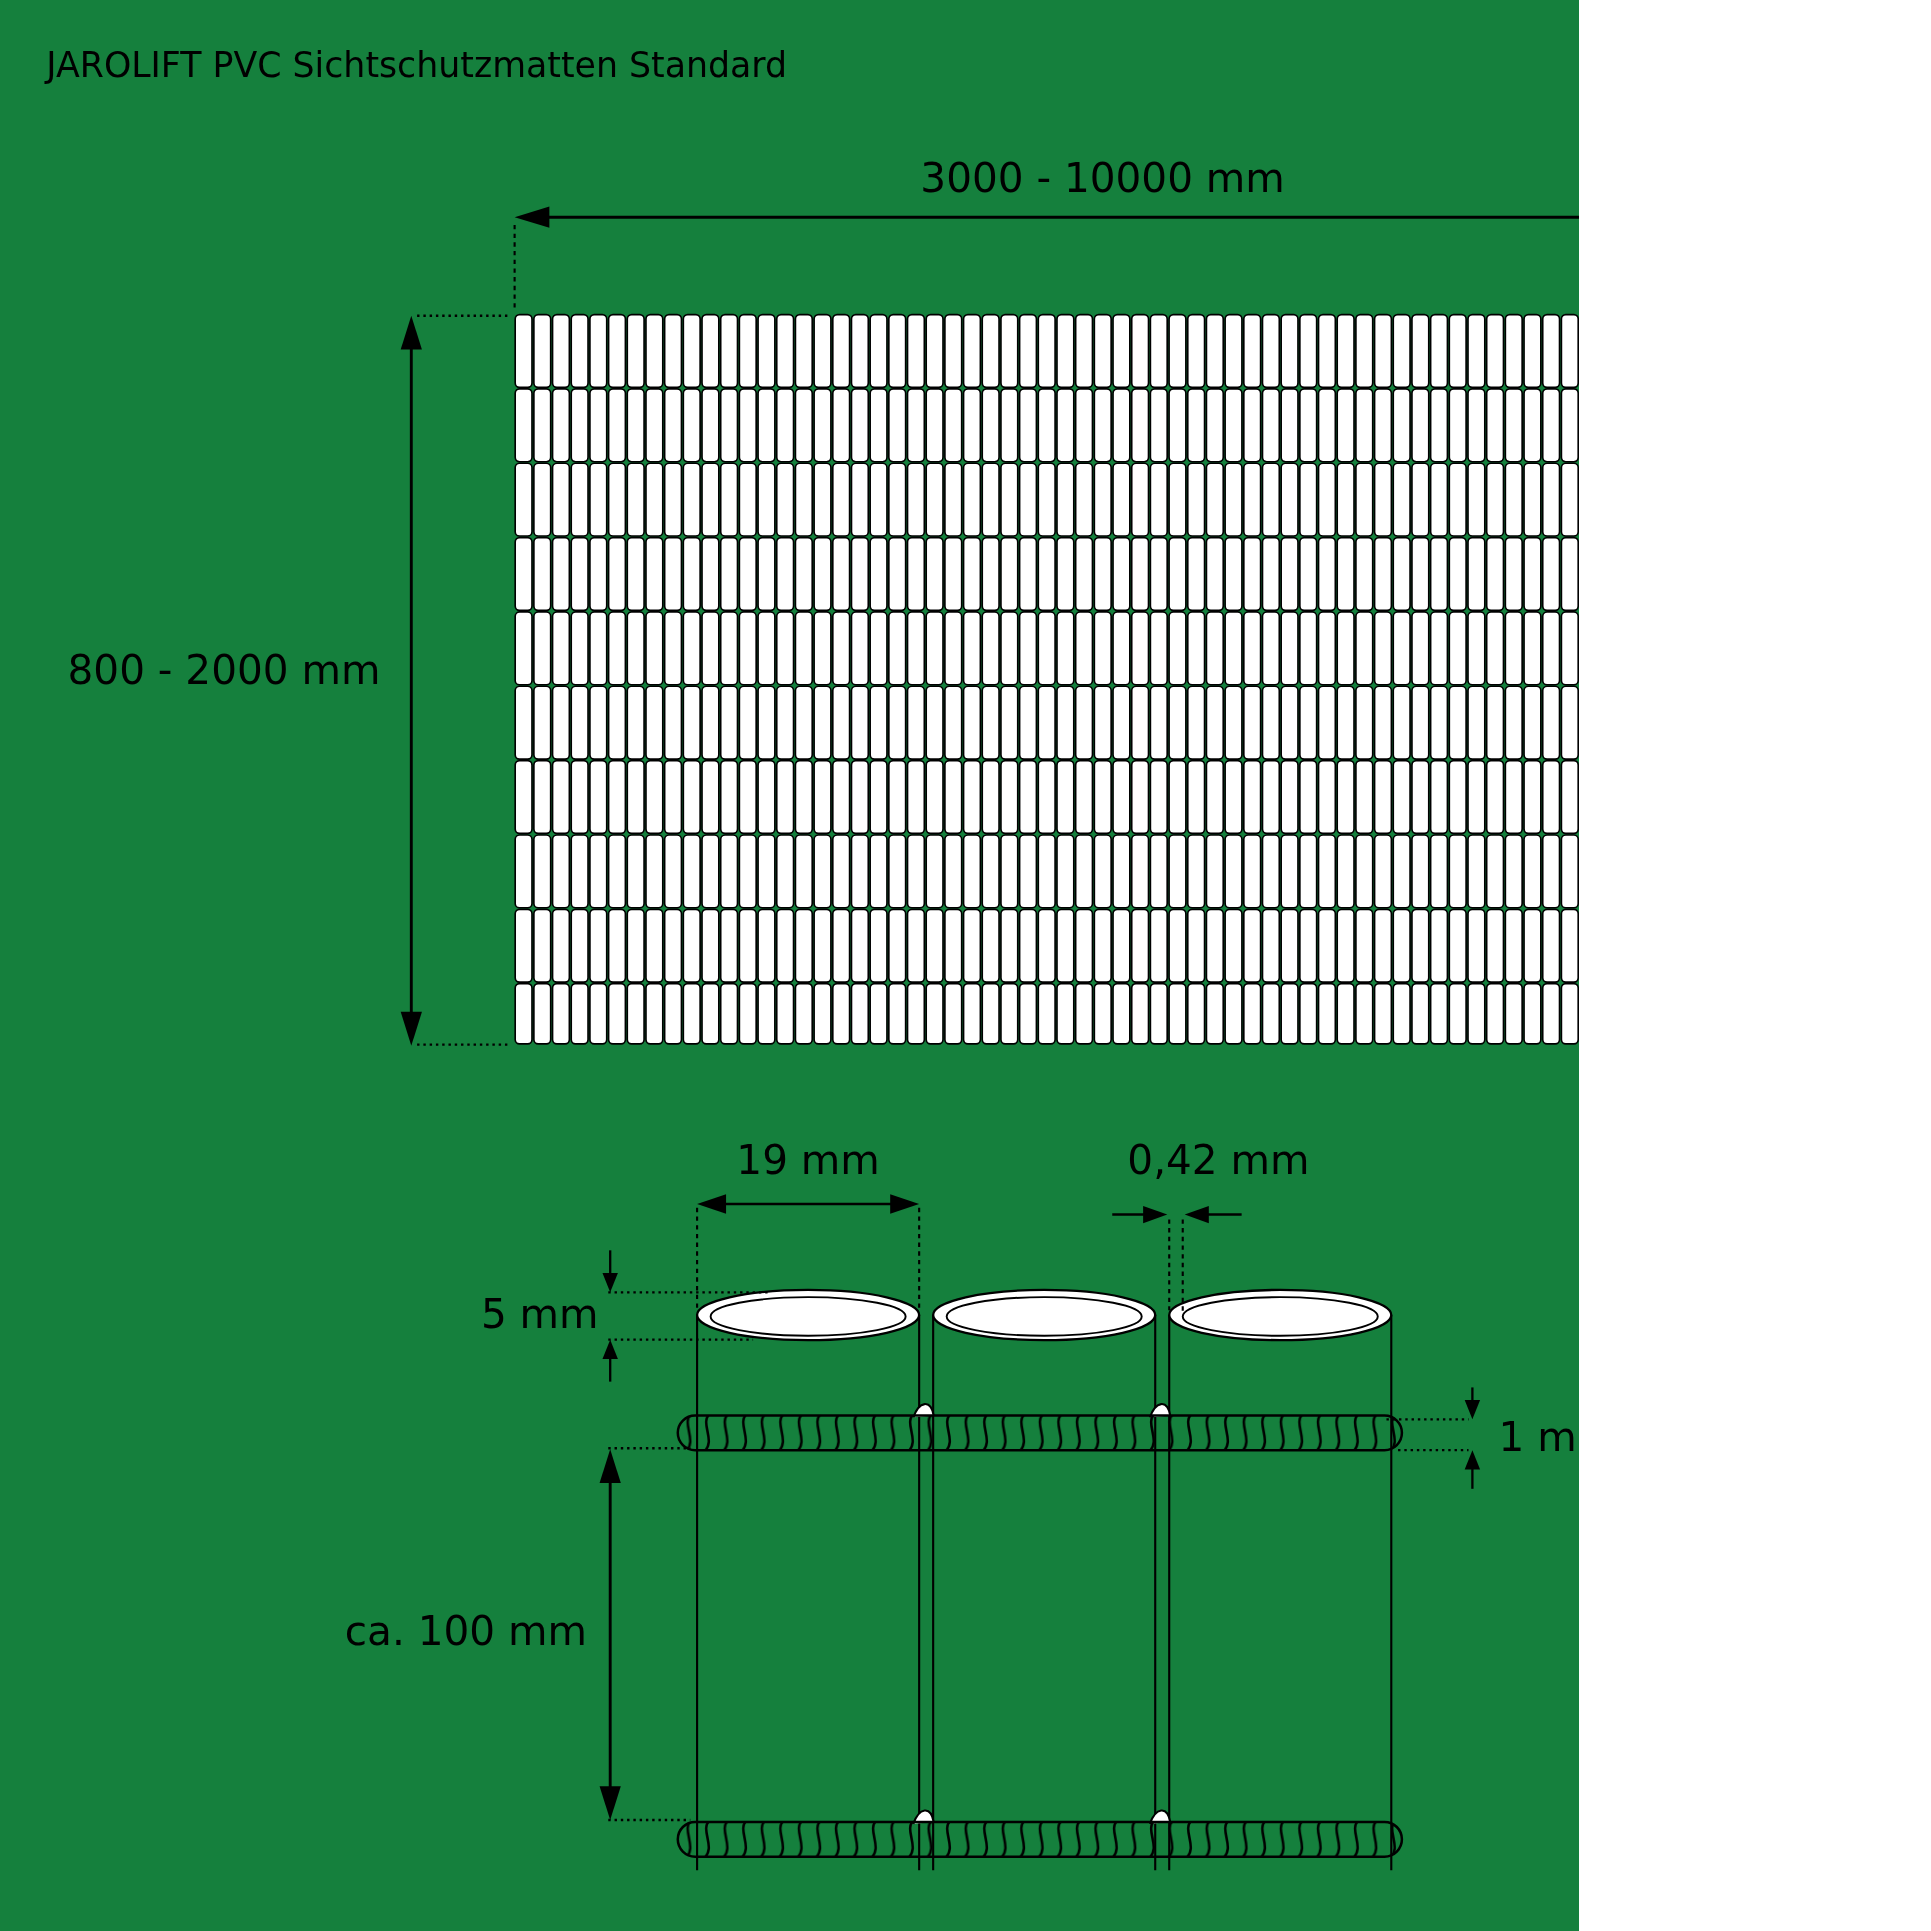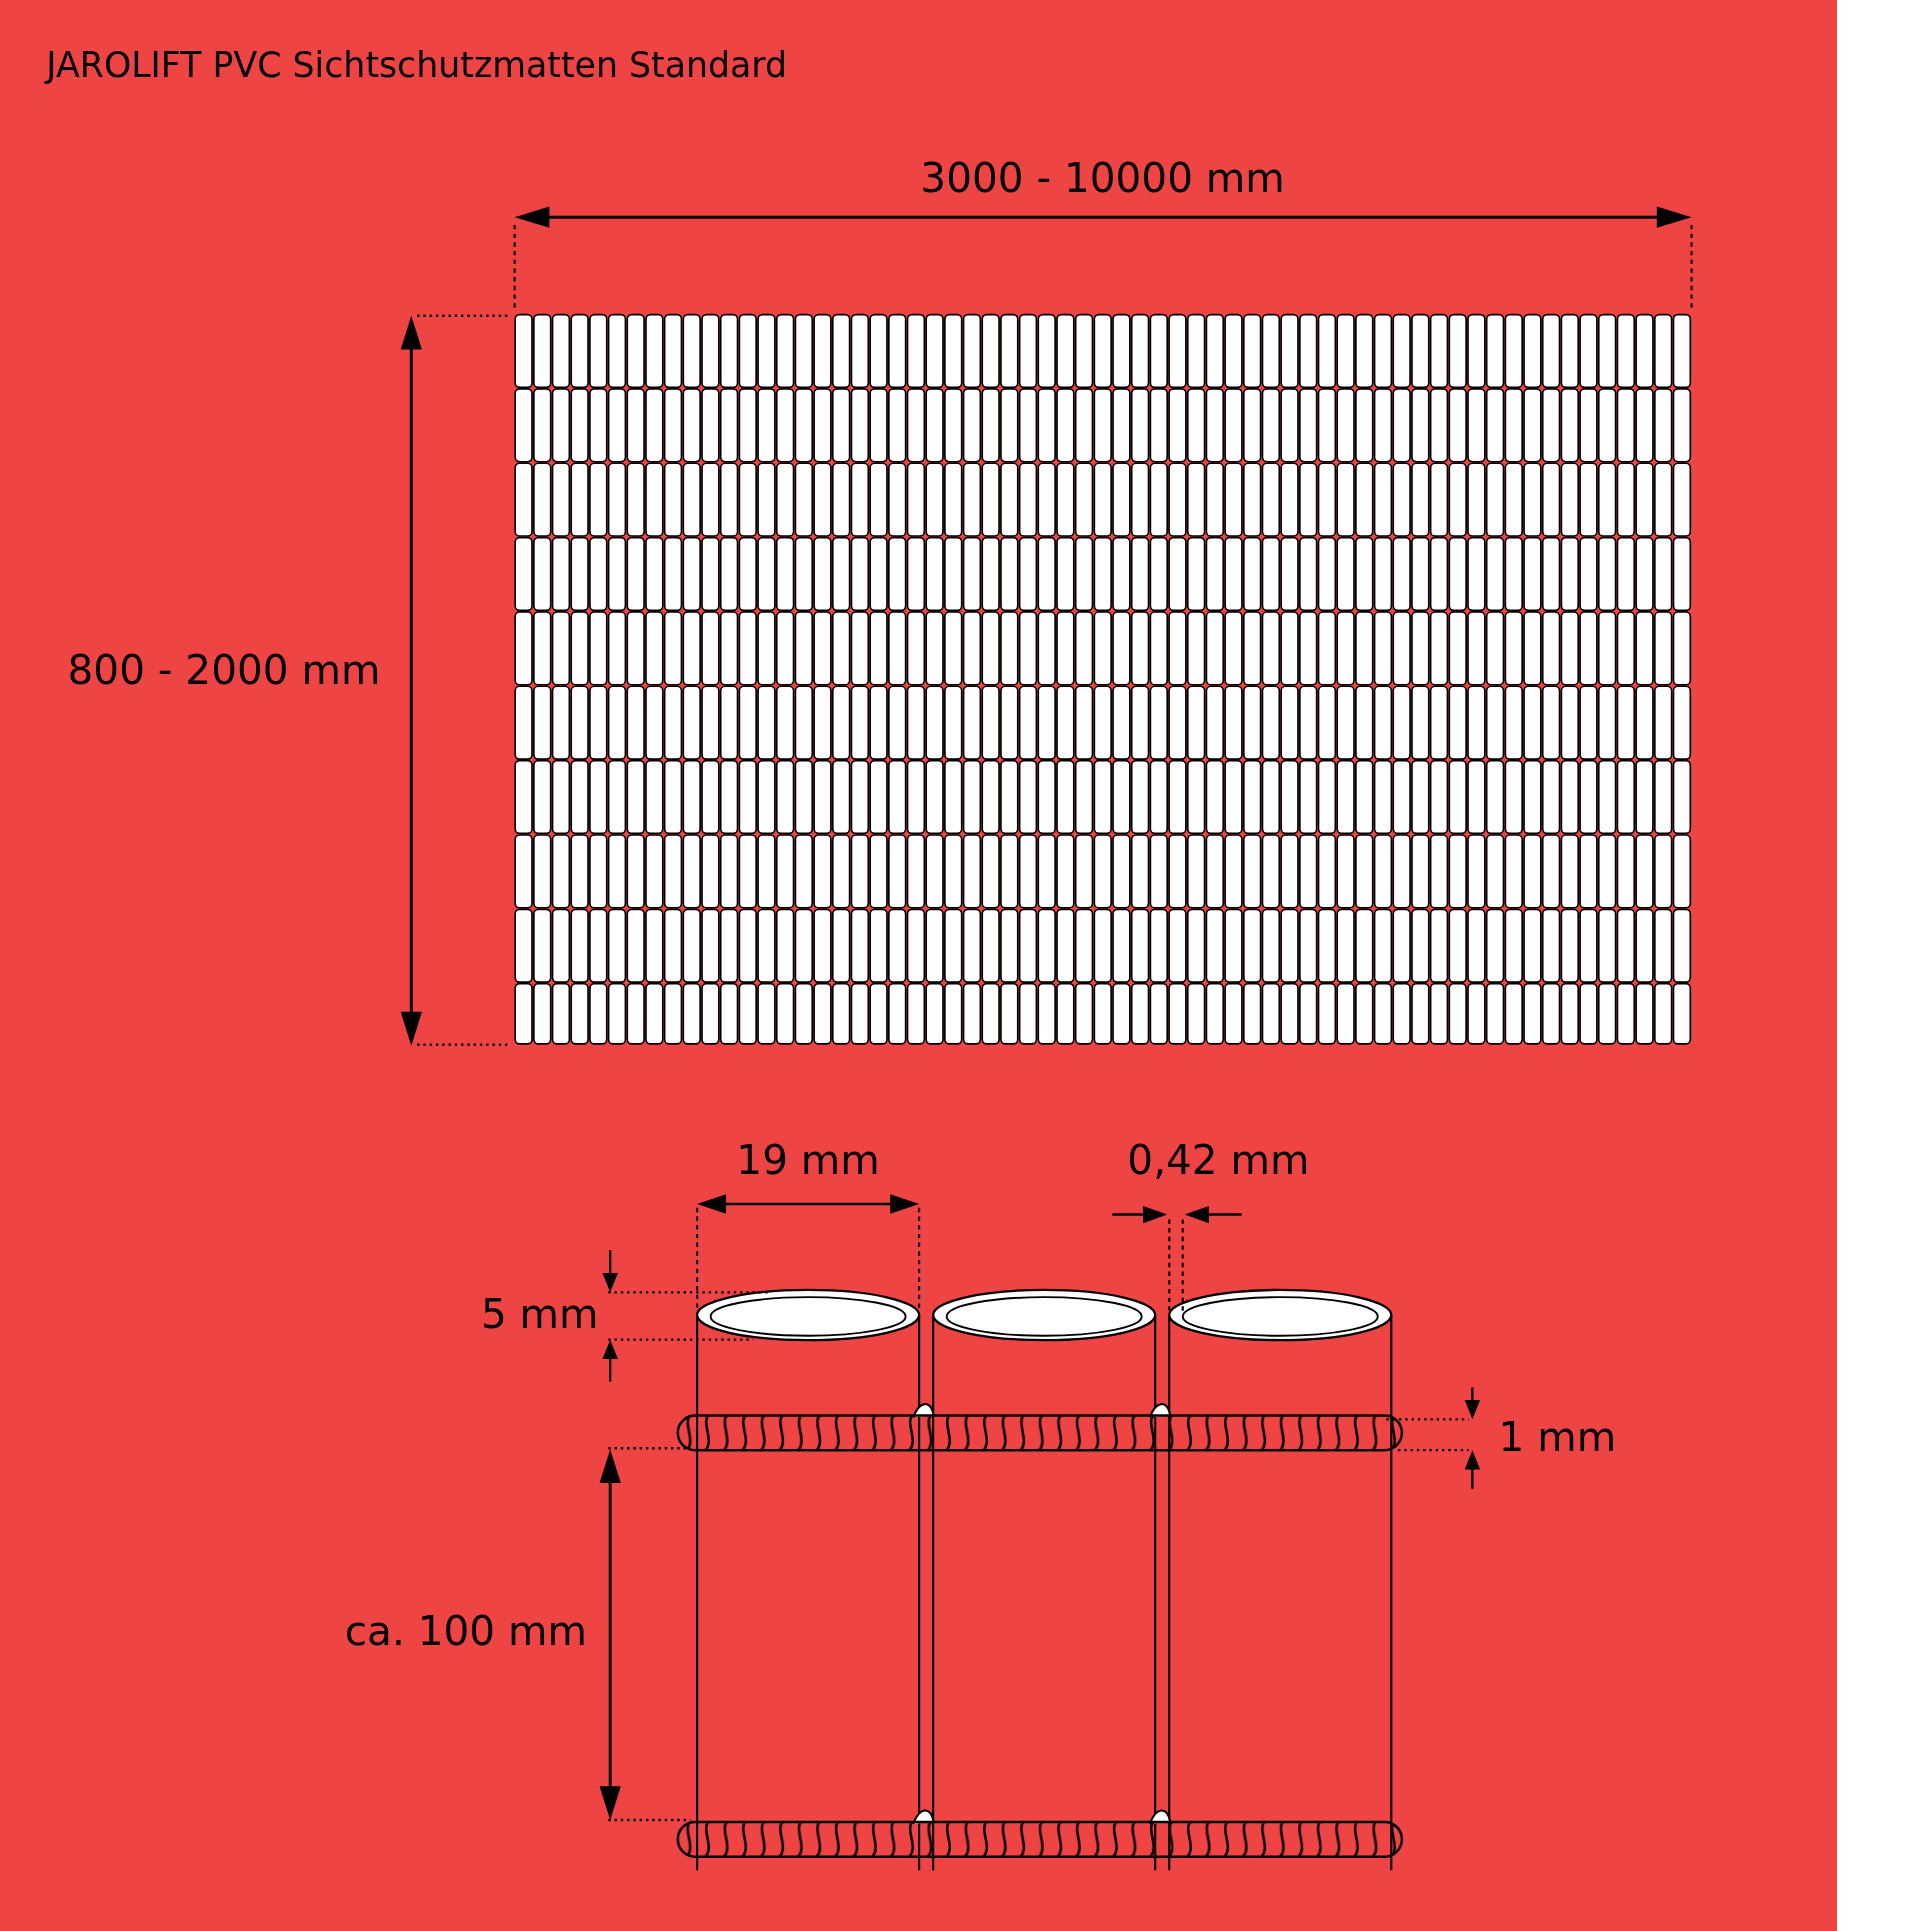--- a/index.html
+++ b/index.html
@@ -1,16 +1,16 @@
 <!DOCTYPE html>
 <html><head>
 <meta charset="utf-8">
 <style>
   html,body{margin:0;padding:0;background:#ffffff;}
-  .canvas{position:relative;width:1837px;height:1931px;background:#ef4444;overflow:hidden;
+  .canvas{position:relative;width:1579px;height:1931px;background:#15803d;overflow:hidden;
           font-family:"DejaVu Sans","Liberation Sans",sans-serif;}
   svg{display:block;}
   .title-text{font-size:36px;fill:#000000;}
   .dim-text{font-size:42px;fill:#000000;}
   .arrowhead{fill:#000000;stroke:none;}
   .dim-line{stroke:#000000;stroke-width:3;fill:none;}
   .dim-line-med{stroke:#000000;stroke-width:2.6;fill:none;}
   .dim-line-sm{stroke:#000000;stroke-width:2.4;fill:none;}
   .ext-dotted{stroke:#000000;stroke-width:2.4;stroke-dasharray:2.5 4;fill:none;}
   .ext-dashed{stroke:#000000;stroke-width:2.2;stroke-dasharray:4.5 4.5;fill:none;}

